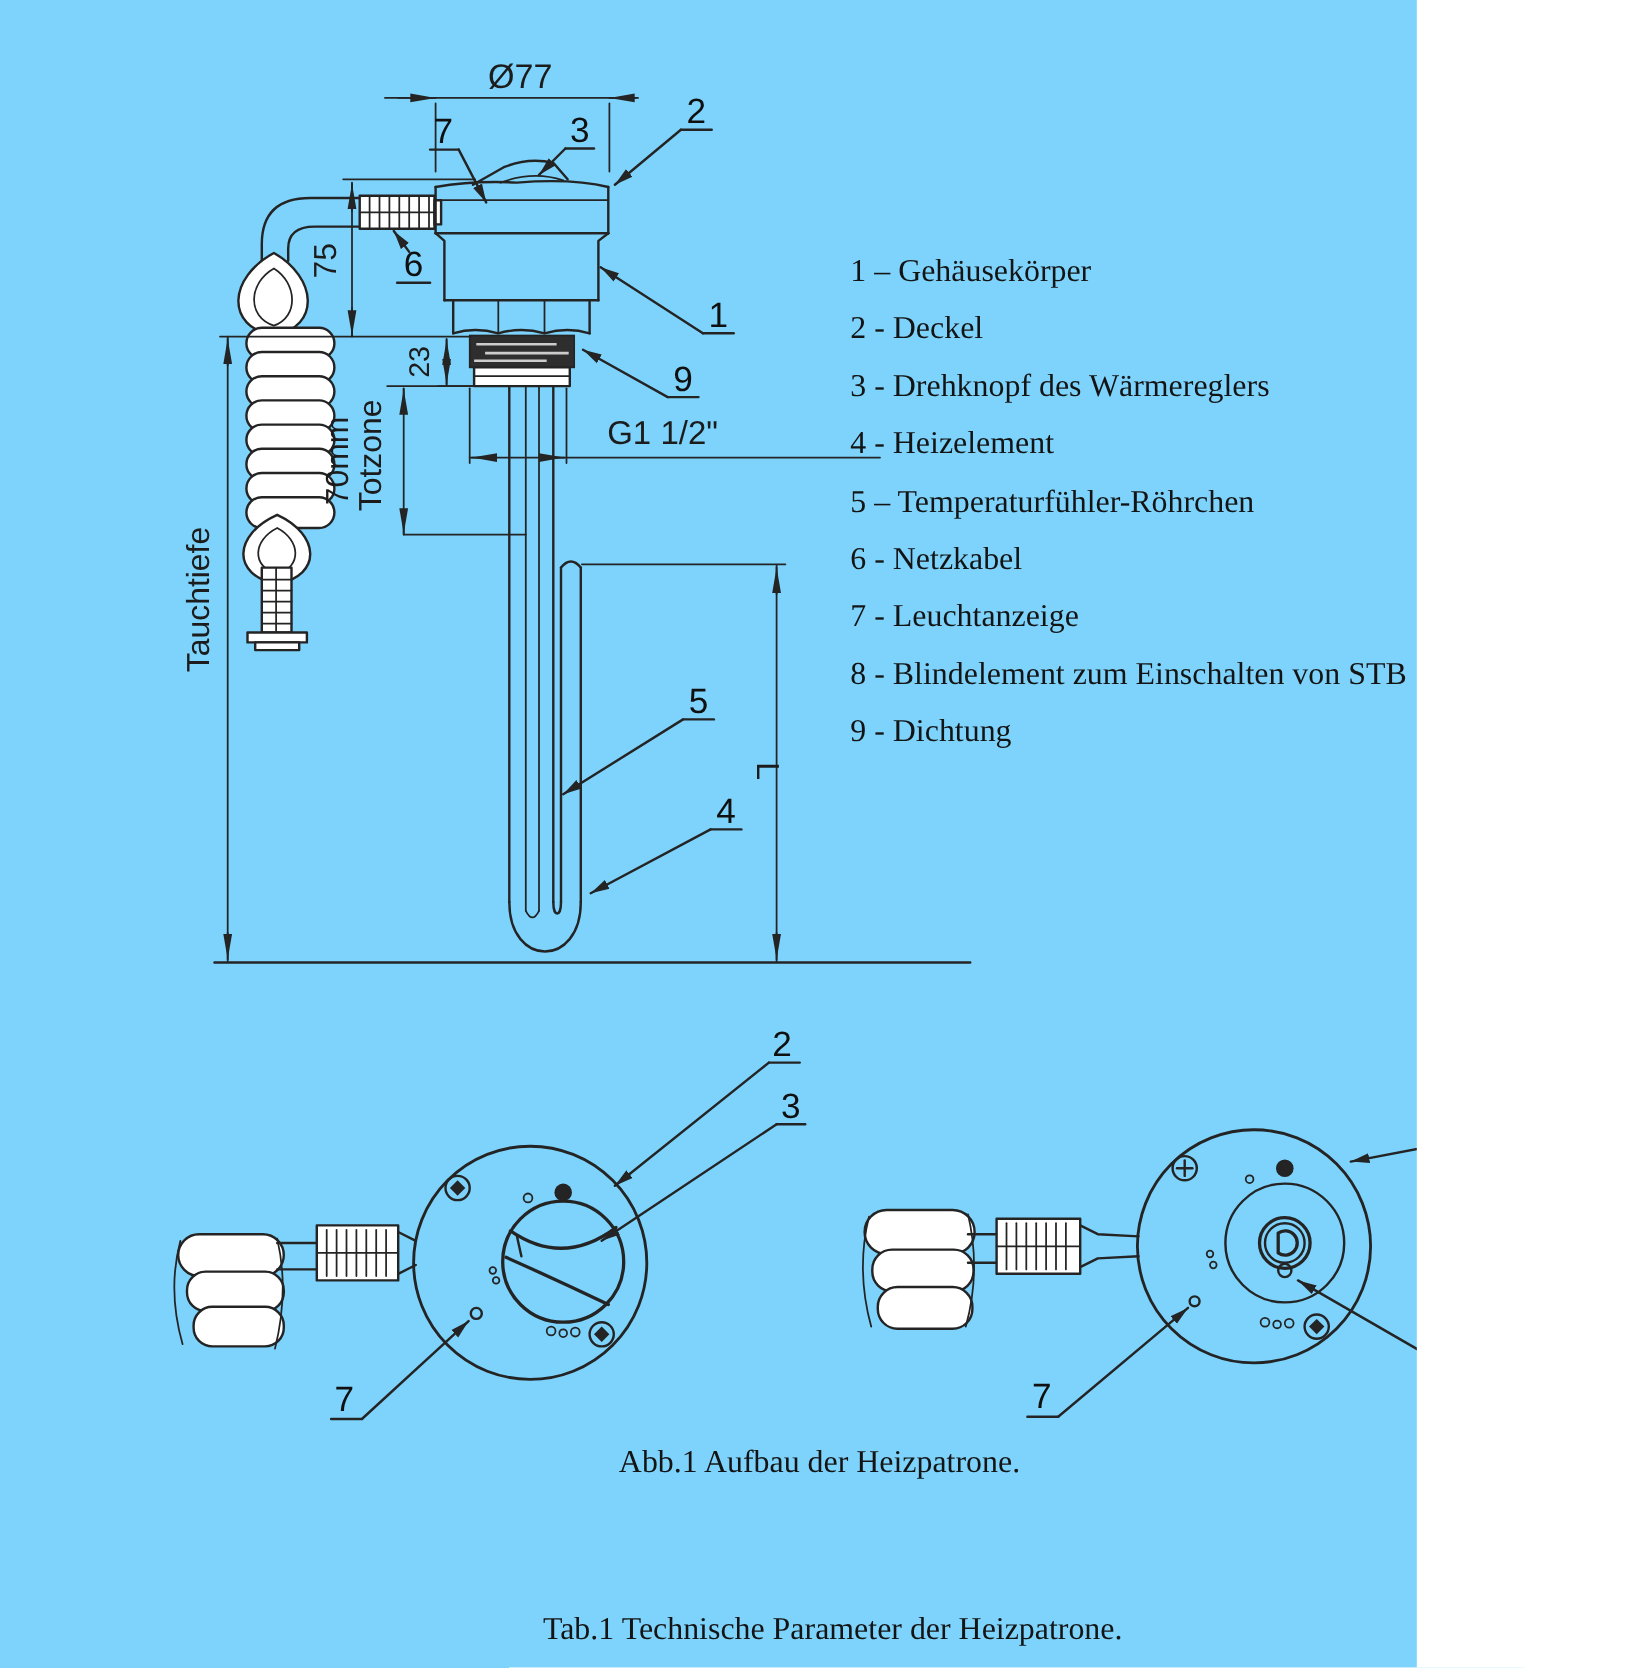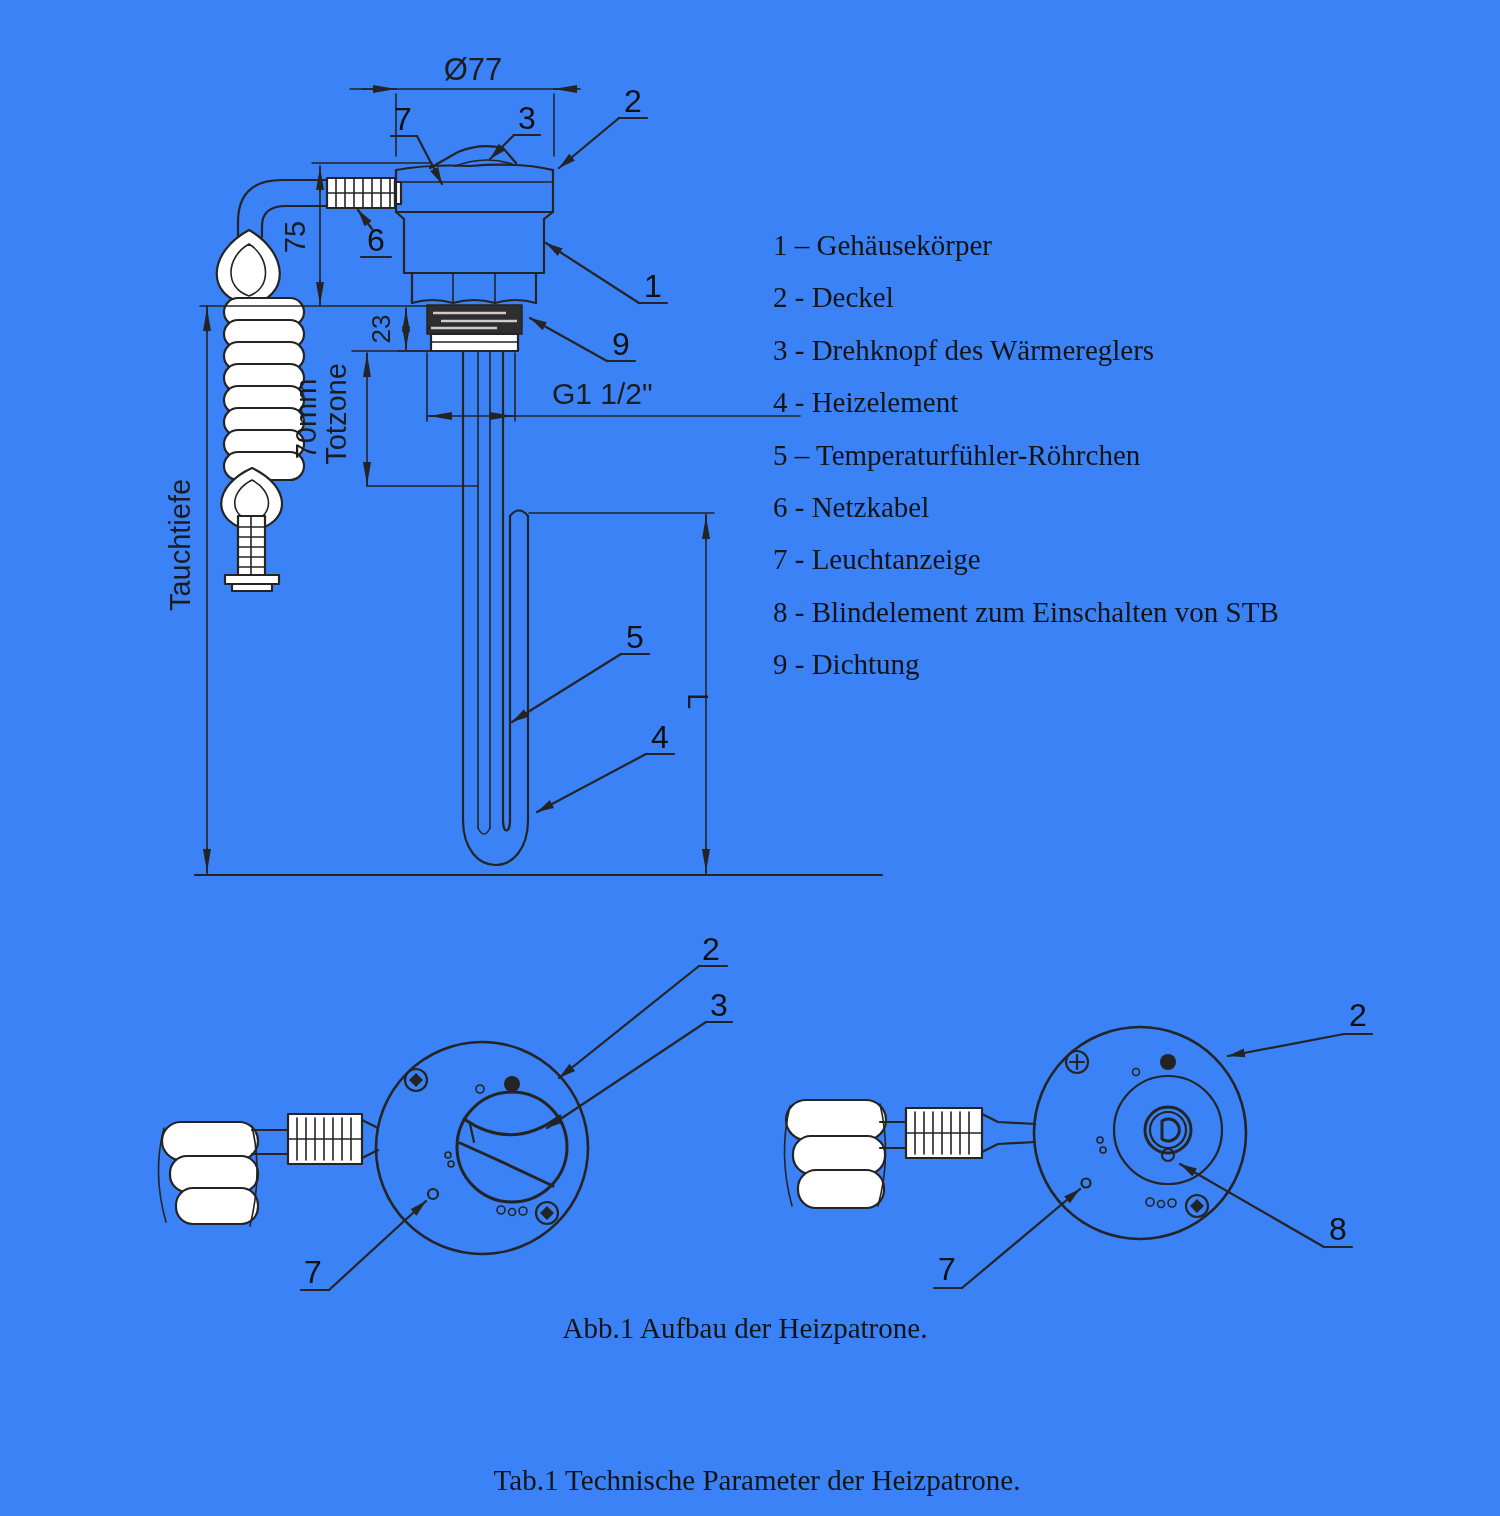--- a/index.html
+++ b/index.html
@@ -1,16 +1,16 @@
 <!DOCTYPE html>
 <html><head>
 <meta charset="utf-8">
 <style>
   html,body{margin:0;padding:0;background:#fff;}
-  .page{position:relative;width:1500px;height:1516px;background:#3b82f6;overflow:hidden;
+  .page{position:relative;width:1288px;height:1516px;background:#7dd3fc;overflow:hidden;
         font-family:"Liberation Sans",sans-serif;text-align:right;}
   svg{display:block;}
   .ln{fill:none;stroke:#242424;stroke-width:2.2;stroke-linejoin:round;stroke-linecap:round;}
   .thin{stroke-width:1.6;}
   .med{stroke-width:2.6;}
   .thick{stroke-width:3;}
   .wfill{fill:#ffffff;}
   .dk{fill:#2e2e2e;stroke:#242424;stroke-width:1.5;}
   .ink{fill:#242424;stroke:none;}
   .streak{stroke:#cccccc;stroke-width:2.4;fill:none;}

